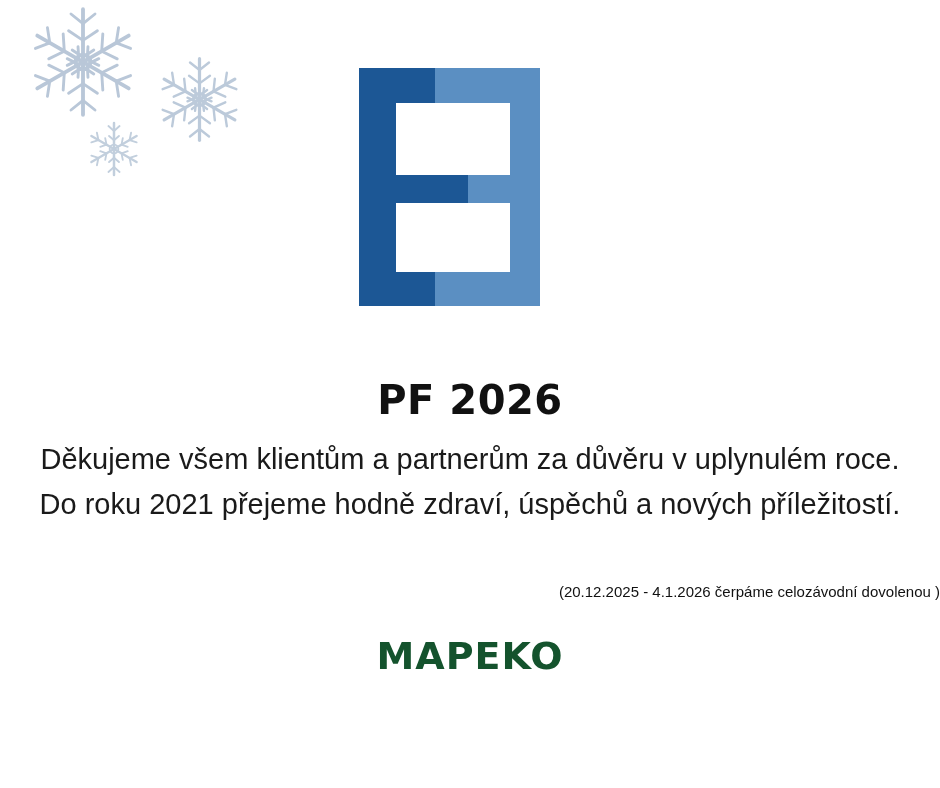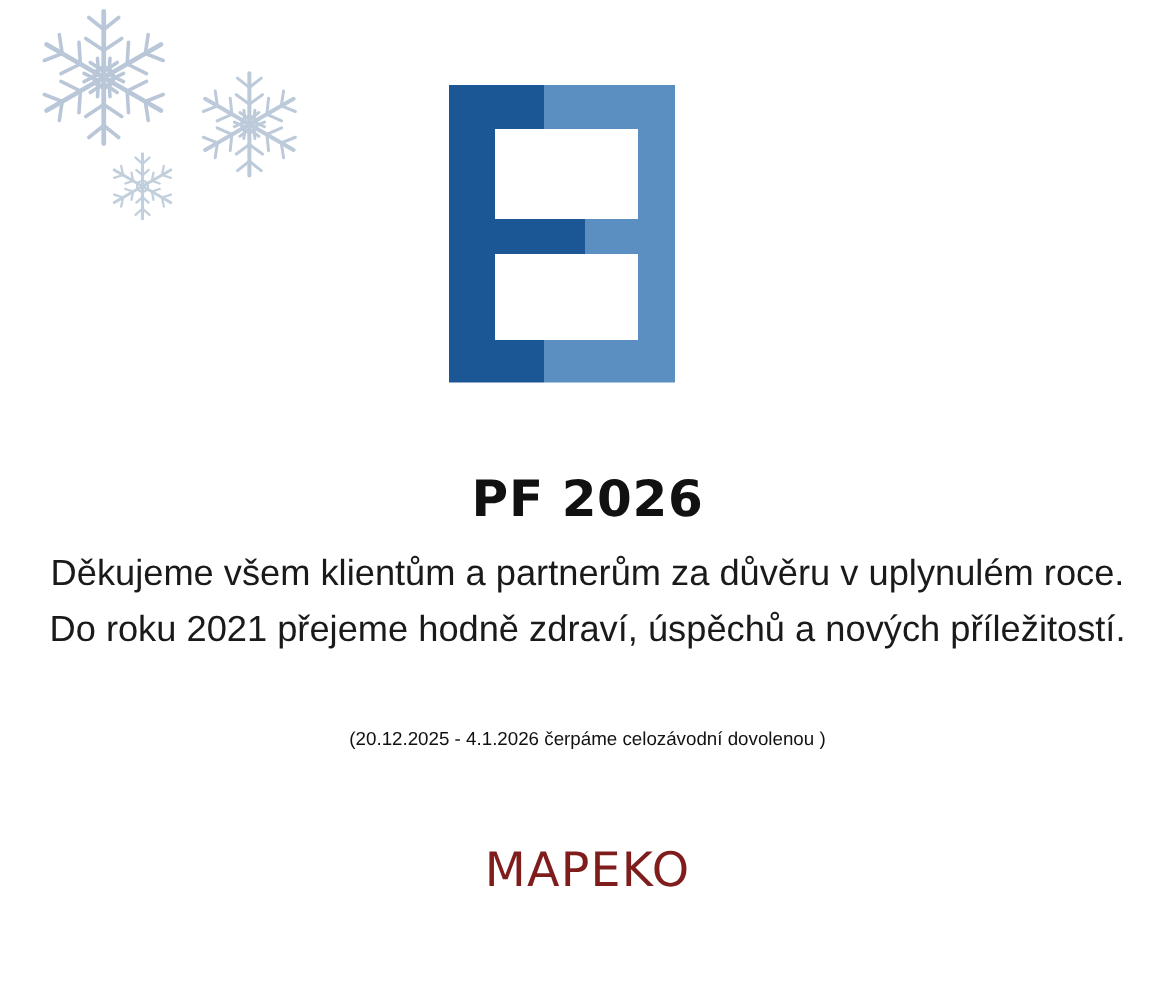--- a/index.html
+++ b/index.html
@@ -104,29 +104,30 @@
     color: #1a1a1a;
     white-space: nowrap;
   }
   .holiday-note {
     font-family: "Liberation Sans", sans-serif;
     font-size: 15px;
     font-weight: 400;
     line-height: 22px;
     color: #111111;
     margin-top: 54px;
+    text-align: right;
   }
   .company-name {
     font-family: "DejaVu Sans", sans-serif;
     font-size: 38px;
-    font-weight: normal;
+    font-weight: bold;
     letter-spacing: 1px;
     line-height: 50px;
-    color: #7f1d1d;
-    margin-top: 68px;
+    color: #14532d;
+    margin-top: 28px;
   }
 </style>
 </head>
 <body>
 
 <div class="card">
 
   <div class="snow-cluster">
 
     <div class="snowflake flake-large">

